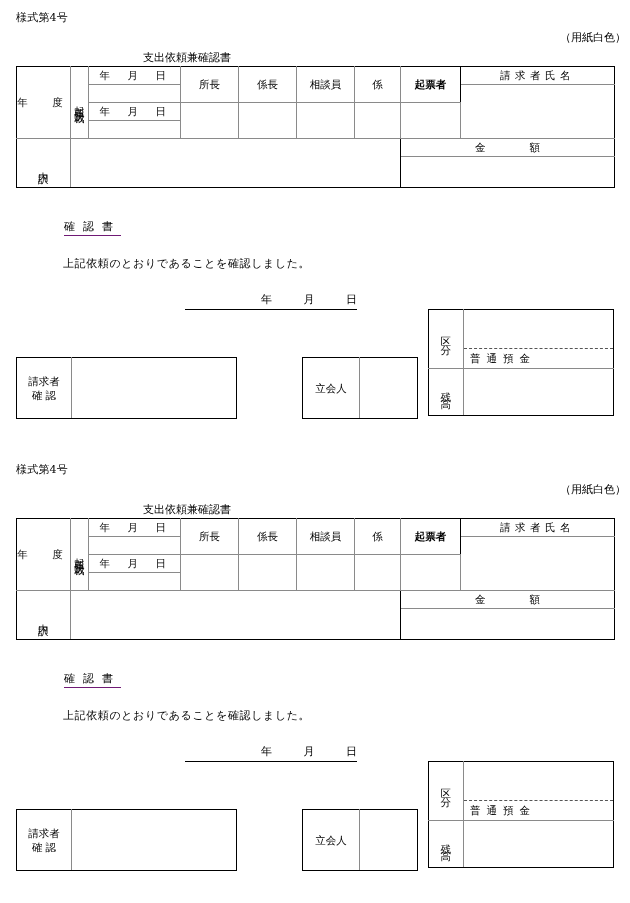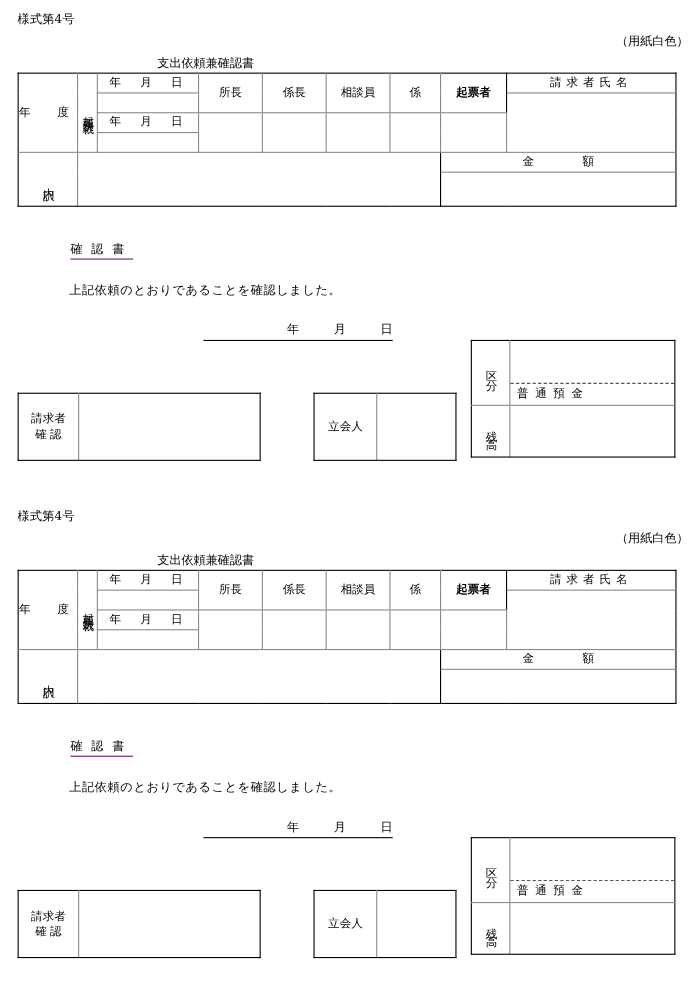--- a/index.html
+++ b/index.html
@@ -145,21 +145,21 @@
     vertical-align: middle;
     padding: 0;
     line-height: 1.35;
   }
   .box .ob-l { border-left: 1.6px solid #000; }
   .box .ob-r { border-right: 1.6px solid #000; }
   .box .ob-t { border-top: 1.6px solid #000; }
   .box .ob-b { border-bottom: 1.6px solid #000; }
 
   .seikyu-box { left: 16px; top: 357px; width: 221px; }
-  .tachiai-box { left: 285px; top: 357px; width: 130px; }
+  .tachiai-box { left: 302px; top: 357px; width: 116px; }
   .kubun-box  { left: 428px; top: 309px; width: 186px; }
 
   .lbl2 { font-size: 10.5px; line-height: 1.45; }
   .lbl2 .l2 { letter-spacing: 3px; padding-left: 3px; }
 
   .kubun-cell {
     position: relative;
     height: 58px;
   }
   .kubun-inner {

